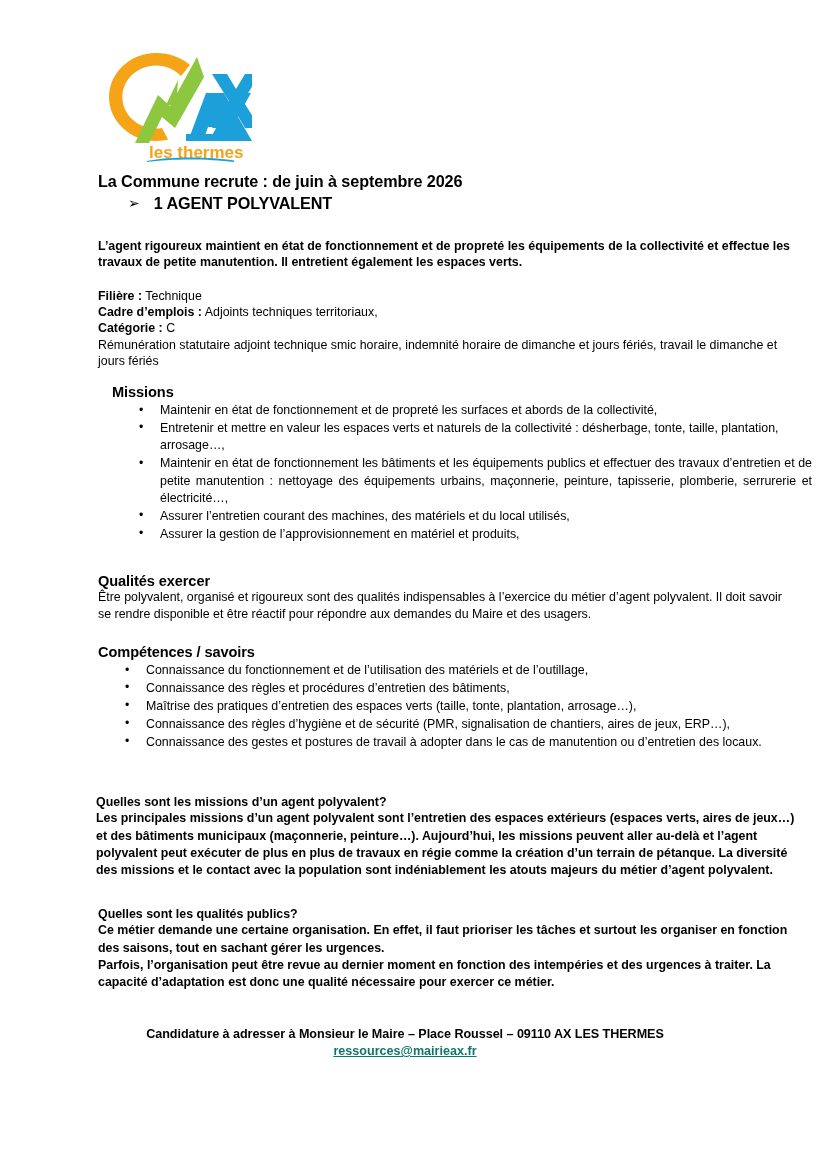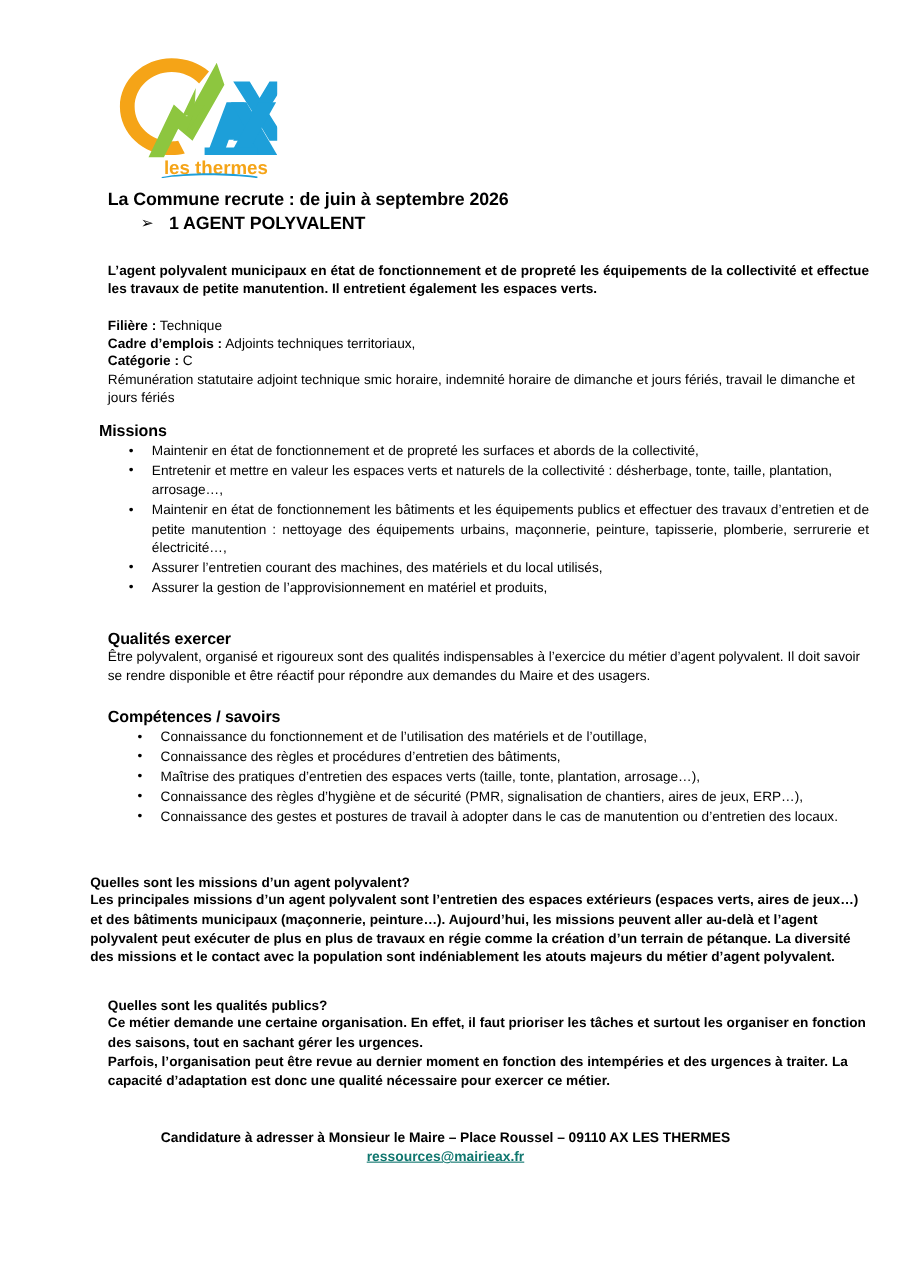--- a/index.html
+++ b/index.html
@@ -87,24 +87,24 @@
   }
   .meta .lbl { font-weight: bold; }
 
   
   .section-h {
     font-size: 14.6px;
     font-weight: bold;
     margin: 0;
     letter-spacing: -0.1px;
   }
-  .sec-missions  { position:absolute; left:90px; top:384px;  width:700px; }
+  .sec-missions  { position:absolute; left:112px; top:384px;  width:700px; }
   .sec-qualites  { position:absolute; left:98px; top:573px;  width:700px; }
   .sec-competences { position:absolute; left:98px; top:644px; width:700px; }
-  .sec-qa1       { position:absolute; left:82px; top:794px;  width:700px; }
+  .sec-qa1       { position:absolute; left:96px; top:794px;  width:700px; }
   .sec-qa2       { position:absolute; left:98px; top:906px;  width:700px; }
 
   ul.bullets {
     margin: 2px 0 0 0;
     padding: 0;
     list-style: none;
   }
   ul.bullets > li {
     position: relative;
     padding-left: 48px;
@@ -199,21 +199,21 @@
     </svg>
   </div>
 
   <div class="recruit-title">La Commune recrute : de juin à septembre 2026</div>
 
   <div class="agent-row">
     <span class="arrow-bullet">➢</span>
     <span class="agent-label">1 AGENT POLYVALENT</span>
   </div>
 
-  <div class="intro">L’agent polyvalent municipaux en état de fonctionnement et de propreté les équipements de la collectivité et effectue les travaux de petite manutention. Il entretient également les espaces verts.</div>
+  <div class="intro">L’agent rigoureux maintient en état de fonctionnement et de propreté les équipements de la collectivité et effectue les travaux de petite manutention. Il entretient également les espaces verts.</div>
 
   <div class="meta">
     <div>
       <span class="lbl">Filière :</span>
       <span>Technique</span>
     </div>
     <div>
       <span class="lbl">Cadre d’emplois :</span>
       <span>Adjoints techniques territoriaux,</span>
     </div>

